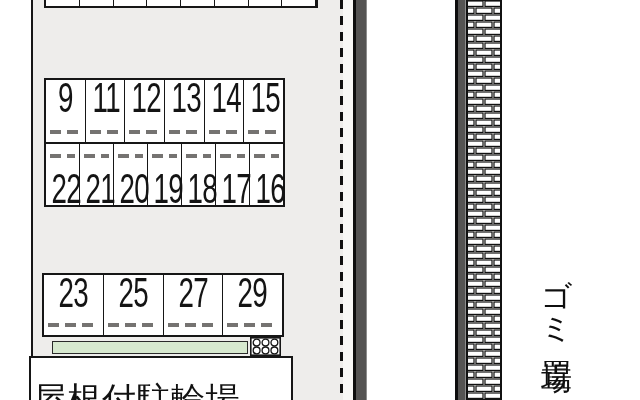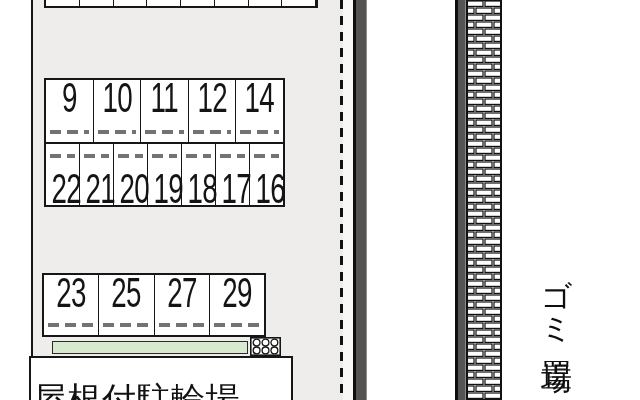--- a/index.html
+++ b/index.html
@@ -42,21 +42,21 @@
   .dash-top .num{bottom:-5px;}
   .dash-top .dash{top:10px;}
   .dash{
     position:absolute;left:4px;right:4px;height:4px;
     background:repeating-linear-gradient(90deg,#757371 0 11px,transparent 11px 17px);
   }
 
   #block-top{left:44px;top:-3px;width:274px;height:11px;border-top:none;}
   #block-top .cell{border-right:1.5px solid var(--line,#161616);}
   #block-middle{left:44px;top:78px;width:241px;height:129px;}
-  #block-bottom{left:42px;top:273px;width:224px;height:64px;}
+  #block-bottom{left:42px;top:273px;width:242px;height:64px;}
 
   
   #green-strip{
     left:52px;top:341px;width:196px;height:13px;
     background:var(--green-strip,#d7e9cf);
     border:1.5px solid #2a2a2a;box-sizing:border-box;
   }
   
   #meter-box{left:250px;top:337px;width:31px;height:19px;}
 
@@ -114,33 +114,37 @@
       </div>
   </div>
 
   <div id="block-middle" class="block abs">
     <div class="prow divided">
         <div class="cell dash-bottom">
           <div class="num">9</div>
           <div class="dash"></div>
         </div>
         <div class="cell dash-bottom">
-          <div class="num">10</div>
-          <div class="dash"></div>
-        </div>
-        <div class="cell dash-bottom">
           <div class="num">11</div>
           <div class="dash"></div>
         </div>
         <div class="cell dash-bottom">
           <div class="num">12</div>
           <div class="dash"></div>
         </div>
         <div class="cell dash-bottom">
+          <div class="num">13</div>
+          <div class="dash"></div>
+        </div>
+        <div class="cell dash-bottom">
           <div class="num">14</div>
+          <div class="dash"></div>
+        </div>
+        <div class="cell dash-bottom">
+          <div class="num">15</div>
           <div class="dash"></div>
         </div>
       </div>
     <div class="prow">
         <div class="cell dash-top">
           <div class="num">22</div>
           <div class="dash"></div>
         </div>
         <div class="cell dash-top">
           <div class="num">21</div>

